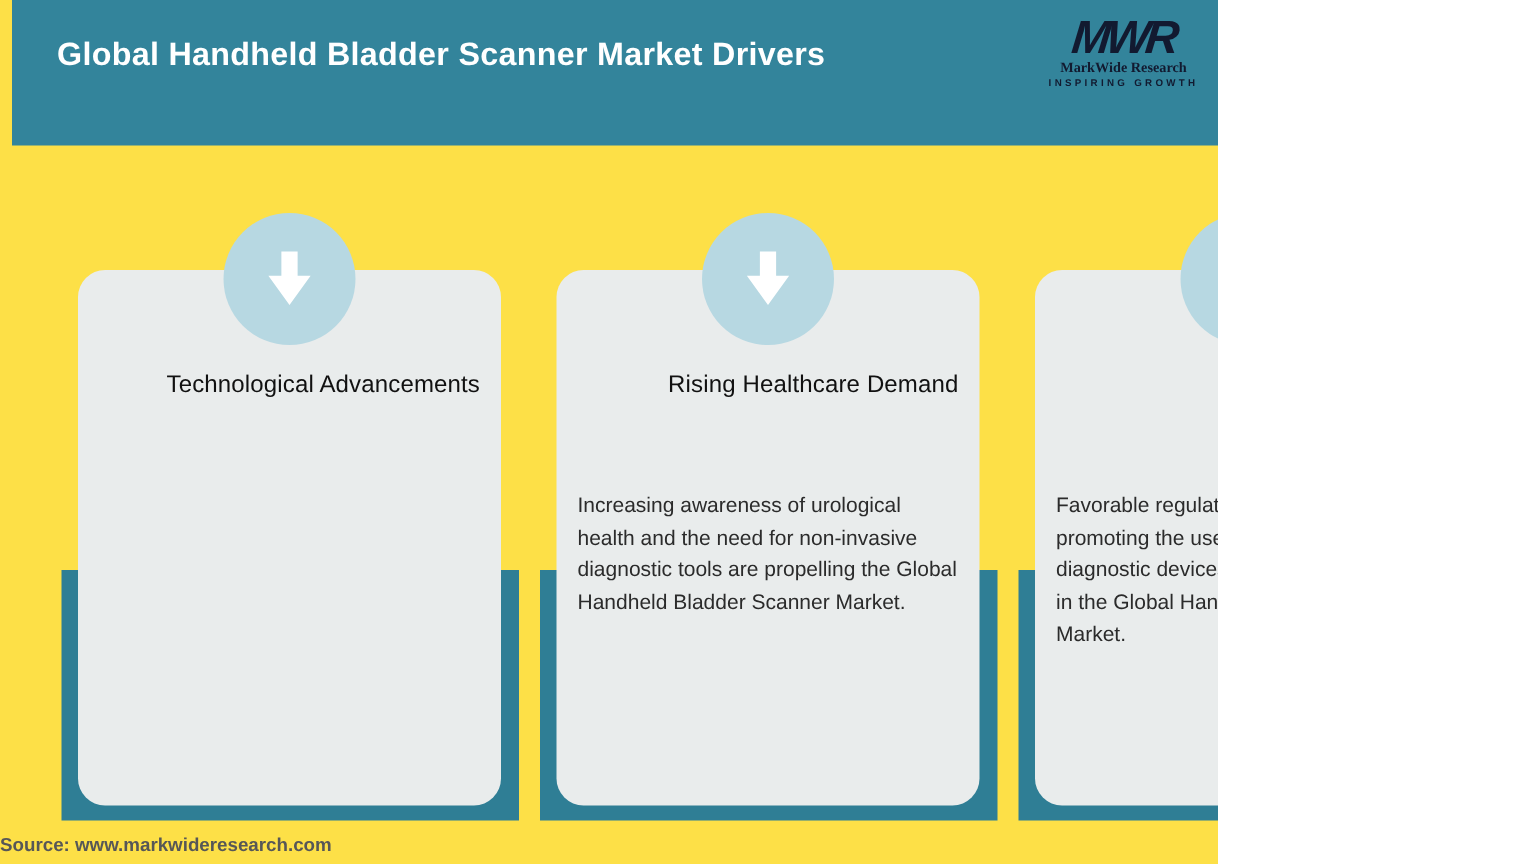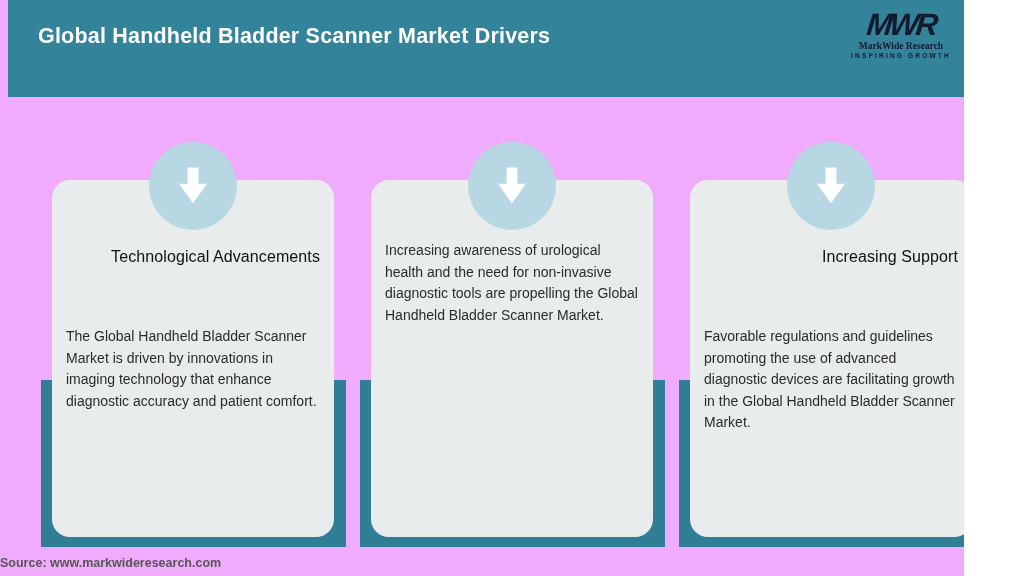--- a/index.html
+++ b/index.html
@@ -1,22 +1,22 @@
 <!DOCTYPE html>
 <html><head>
 <meta charset="utf-8">
 <style>
   * { margin: 0; padding: 0; box-sizing: border-box; }
   html, body { background: #ffffff; }
   body { font-family: "Liberation Sans", sans-serif; }
   .page {
     position: relative;
-    width: 964px;
+    width: 812px;
     height: 576px;
-    background: #f0abfc;
+    background: #fde047;
     overflow: hidden;
   }
 
   
   .header {
     position: absolute;
     top: 0; left: 8px; right: 0;
     height: 97px;
     background: #33849B;
   }
@@ -141,32 +141,32 @@
       <div class="logo-mark">MWR</div>
       <div class="logo-name">MarkWide Research</div>
       <div class="logo-tag">INSPIRING GROWTH</div>
     </div>
   </header>
 
   <section class="group g1">
     <div class="band"></div>
     <div class="card">
       <h2 class="card-title">Technological Advancements</h2>
-      <p class="card-body">The Global Handheld Bladder Scanner Market is driven by innovations in imaging technology that enhance diagnostic accuracy and patient comfort.</p>
     </div>
     <div class="circle">
       <svg viewBox="0 0 48 48" aria-hidden="true">
           <path fill="#ffffff" d="M19 7 h10 v15 h8 L24 40 L11 22 h8 Z"></path>
         </svg>
     </div>
   </section>
 
   <section class="group g2">
     <div class="band"></div>
     <div class="card">
+      <h2 class="card-title">Rising Healthcare Demand</h2>
       <p class="card-body">Increasing awareness of urological health and the need for non-invasive diagnostic tools are propelling the Global Handheld Bladder Scanner Market.</p>
     </div>
     <div class="circle">
       <svg viewBox="0 0 48 48" aria-hidden="true">
           <path fill="#ffffff" d="M19 7 h10 v15 h8 L24 40 L11 22 h8 Z"></path>
         </svg>
     </div>
   </section>
 
   <section class="group g3">

